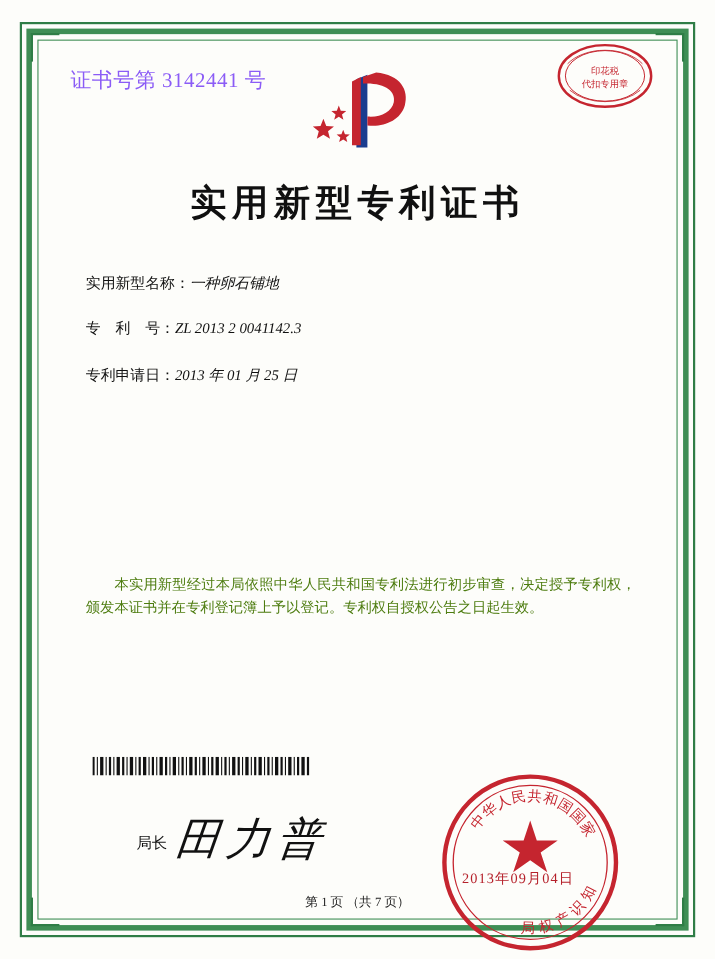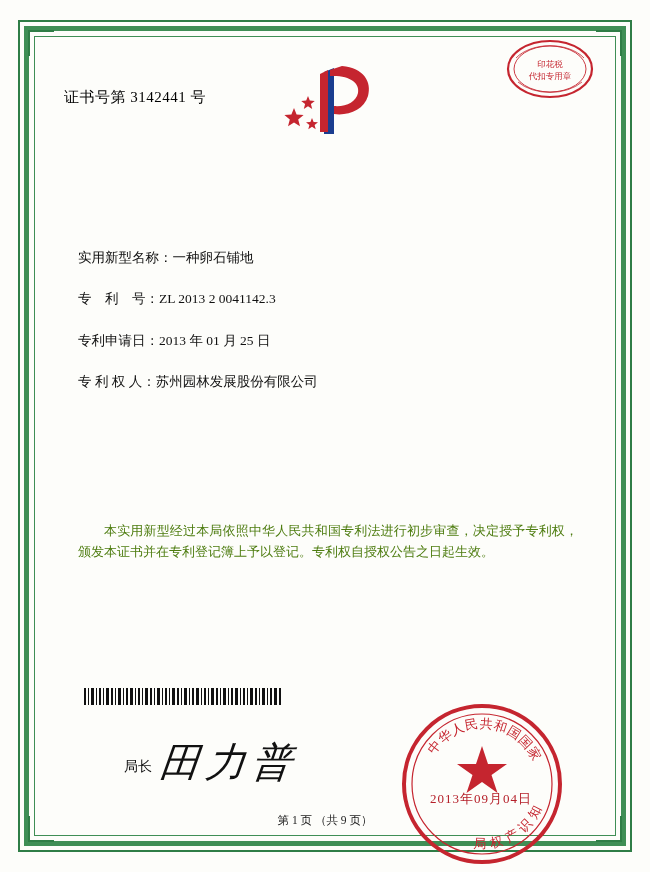--- a/index.html
+++ b/index.html
@@ -71,24 +71,24 @@
     left: 268px;
     top: 62px;
     width: 110px;
     height: 78px;
   }
 
   
   .cert-no {
     position: absolute;
     left: 64px;
-    top: 88px;
-    font-size: 15px;
+    top: 60px;
+    font-size: 19px;
     letter-spacing: 0.5px;
-    color: #000000;
+    color: #8b5cf6;
   }
 
   
   .seal-top {
     position: absolute;
     right: 54px;
     top: 38px;
     width: 92px;
     height: 62px;
   }
@@ -120,20 +120,21 @@
     color: #111;
     white-space: nowrap;
   }
   .field-label {
     display: inline-block;
     color: #111;
   }
   .field-value {
     display: inline;
     color: #111;
+    font-style: italic;
   }
 
   
   .body-text {
     position: absolute;
     left: 78px;
     right: 72px;
     top: 520px;
     font-size: 13px;
     line-height: 1.62;
@@ -177,21 +178,21 @@
   
   .seal-main {
     position: absolute;
     left: 398px;
     top: 700px;
     width: 168px;
     height: 168px;
   }
   .seal-date {
     position: absolute;
-    left: 430px;
+    left: 420px;
     top: 790px;
     font-size: 13px;
     color: #b5202a;
     letter-spacing: 1px;
     font-family: "Liberation Serif", serif;
   }
 
   
   .footer {
     position: absolute;
@@ -235,33 +236,31 @@
     <svg viewBox="0 0 92 62" width="92" height="62" xmlns="http://www.w3.org/2000/svg">
       <ellipse cx="46" cy="31" rx="42" ry="28" fill="none" stroke="#c5252f" stroke-width="2.2"></ellipse>
       <ellipse cx="46" cy="31" rx="36" ry="23" fill="none" stroke="#c5252f" stroke-width="0.9"></ellipse>
       <text x="46" y="29" font-size="8.5" fill="#c5252f" text-anchor="middle" font-family="'Liberation Serif',serif">印花税</text>
       <text x="46" y="41" font-size="8.5" fill="#c5252f" text-anchor="middle" font-family="'Liberation Serif',serif">代扣专用章</text>
       <path d="M12 20 A40 26 0 0 1 80 20" fill="none" stroke="#c5252f" stroke-width="0.8"></path>
       <path d="M14 44 A40 26 0 0 0 78 44" fill="none" stroke="#c5252f" stroke-width="0.8"></path>
     </svg>
   </div>
 
+  <div class="title">实用新型专利证书</div>
 
   <div class="fields">
     <div class="field-row">
       <span class="field-label">实用新型名称：</span><span class="field-value">一种卵石铺地</span>
     </div>
     <div class="field-row">
       <span class="field-label">专　利　号：</span><span class="field-value">ZL 2013 2 0041142.3</span>
     </div>
     <div class="field-row">
       <span class="field-label">专利申请日：</span><span class="field-value">2013 年 01 月 25 日</span>
-    </div>
-    <div class="field-row">
-      <span class="field-label">专 利 权 人：</span><span class="field-value">苏州园林发展股份有限公司</span>
     </div>
   </div>
 
   <div class="body-text">
     <p>本实用新型经过本局依照中华人民共和国专利法进行初步审查，决定授予专利权，颁发本证书并在专利登记簿上予以登记。专利权自授权公告之日起生效。</p>
   </div>
 
   <div class="barcode">
     <svg viewBox="0 0 200 17" width="200" height="17" xmlns="http://www.w3.org/2000/svg">
       <g fill="#111">
@@ -343,14 +342,14 @@
         <text x="84" y="148" text-anchor="middle" transform="rotate(-62 84 84)">知</text>
         <text x="84" y="148" text-anchor="middle" transform="rotate(-46 84 84)">识</text>
         <text x="84" y="148" text-anchor="middle" transform="rotate(-30 84 84)">产</text>
         <text x="84" y="148" text-anchor="middle" transform="rotate(-14 84 84)">权</text>
         <text x="84" y="148" text-anchor="middle" transform="rotate(2 84 84)">局</text>
       </g>
     </svg>
   </div>
   <div class="seal-date">2013年09月04日</div>
 
-  <div class="footer">第 1 页 （共 9 页）</div>
+  <div class="footer">第 1 页 （共 7 页）</div>
 </div>
 
 </body></html>

